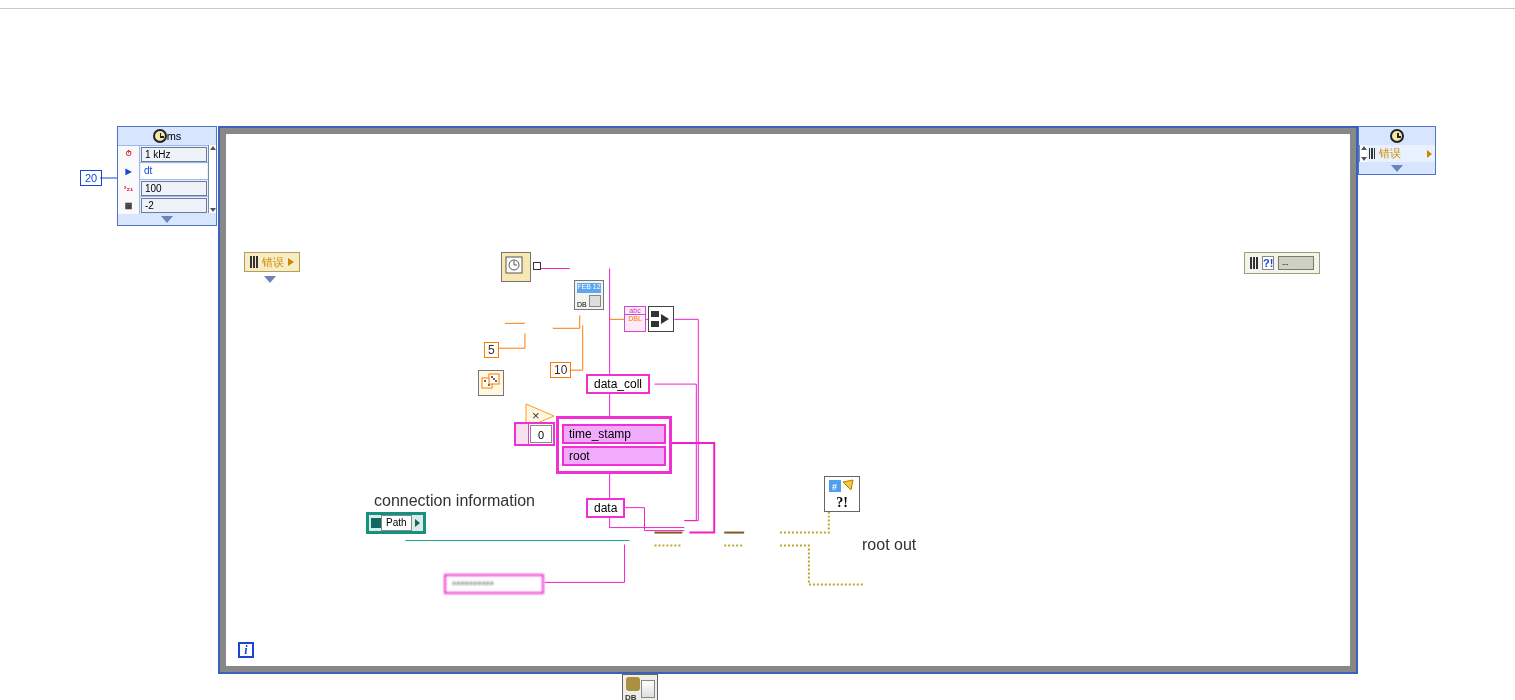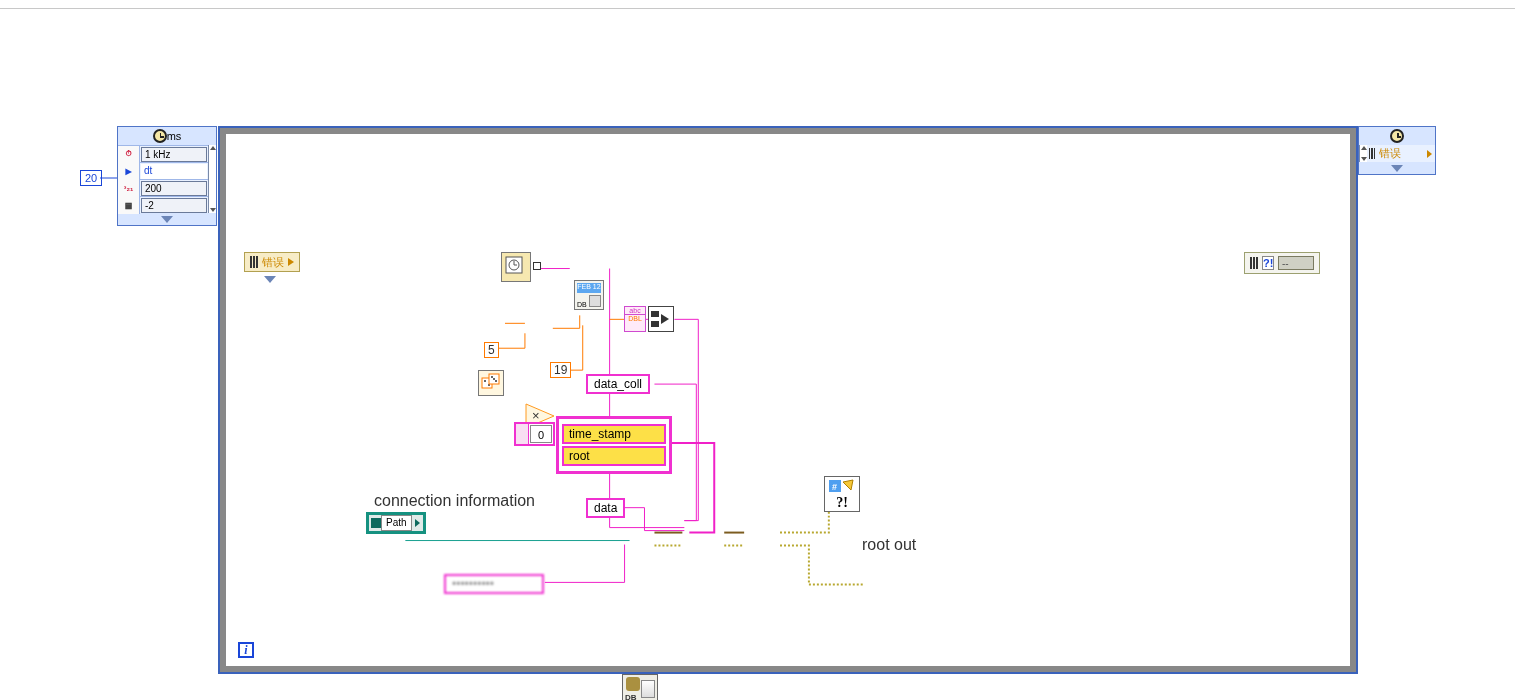--- a/index.html
+++ b/index.html
@@ -169,21 +169,21 @@
     height:20px;
     line-height:15px;
   }
   .cluster-box {
     border:3px solid #f030d0;
     background:#fff;
     padding:3px;
   }
   .cluster-row {
     border:2px solid #f030d0;
-    background:#fde047;
+    background:#f0abfc;
     margin:2px 0;
     padding:1px 5px;
     font-size:12px;
     height:20px;
     line-height:15px;
   }
   .array-idx {
     border:2px solid #f030d0;
     background:#fff;
     display:flex;
@@ -350,21 +350,21 @@
         <div class="cfg-row">
           <div class="cfg-icon">⏱</div>
           <div class="cfg-field">1 kHz</div>
         </div>
         <div class="cfg-row">
           <div class="cfg-icon" style="color:#1a46d8;">▶</div>
           <div class="cfg-field" style="color:#1a46d8;text-align:left;background:#fff;border:none;">dt</div>
         </div>
         <div class="cfg-row">
           <div class="cfg-icon">³₂₁</div>
-          <div class="cfg-field">200</div>
+          <div class="cfg-field">100</div>
         </div>
         <div class="cfg-row">
           <div class="cfg-icon" style="color:#333;">▦</div>
           <div class="cfg-field">-2</div>
         </div>
       </div>
       <div class="scroll-col">
         <div class="tri-up"></div>
         <div class="tri-down"></div>
       </div>
@@ -468,21 +468,21 @@
           </svg>
       </div>
 
       <div class="abs fn-tri" style="left:354px; top:170px;">
         <svg viewBox="0 0 32 32">
             <polygon points="2,4 30,16 2,28" fill="#fff7e0" stroke="#ff9a20"></polygon>
             <text x="8" y="20" font-size="13" fill="#333">+</text>
           </svg>
       </div>
 
-      <div class="abs num-const-or" style="left:324px; top:228px;">19</div>
+      <div class="abs num-const-or" style="left:324px; top:228px;">10</div>
 
       <div class="abs" style="left:398px; top:172px; width:22px;height:26px; border:1px solid #cf4ad0;background:#ffeaf8;">
         <div style="font-size:7px;color:#d030c0;text-align:center;">abc</div>
         <div style="font-size:7px;color:#ff7a00;text-align:center;border-top:1px solid #cf4ad0;">DBL</div>
       </div>
       <div class="abs" style="left:422px; top:172px; width:26px;height:26px; border:1px solid #444;background:#fff;">
          <svg width="24" height="24">
             <rect x="2" y="4" width="8" height="6" fill="#333"></rect>
             <rect x="2" y="14" width="8" height="6" fill="#333"></rect>
             <polygon points="12,7 20,12 12,17" fill="#333"></polygon>

